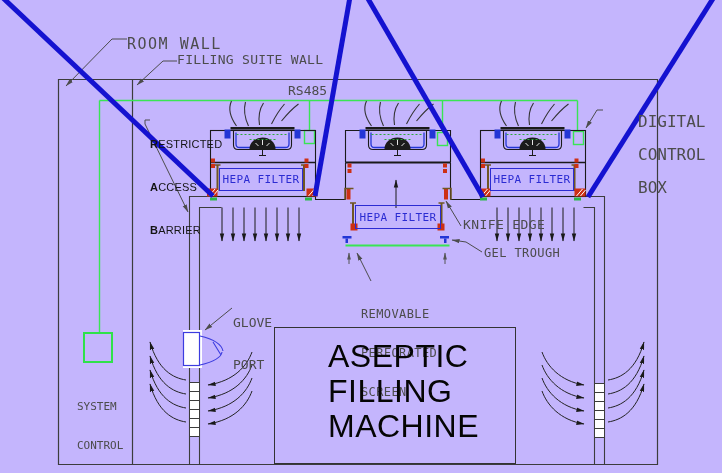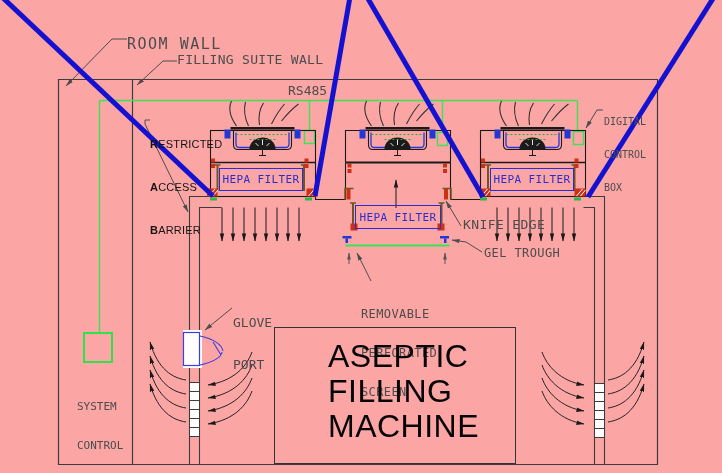--- a/index.html
+++ b/index.html
@@ -1,16 +1,16 @@
 <!DOCTYPE html>
 <html><head>
 <meta charset="utf-8">
 <style>
   html,body{margin:0;padding:0;background:#fff;}
-  #stage{position:relative;width:722px;height:473px;background:#fca5a5;overflow:hidden;
+  #stage{position:relative;width:722px;height:473px;background:#c4b5fd;overflow:hidden;
          font-family:"DejaVu Sans Mono", monospace;}
   #stage svg{position:absolute;left:0;top:0;}
   .lbl{position:absolute;color:#4c4c4c;white-space:pre;line-height:1;}
   .cad{font-family:"DejaVu Sans Mono", monospace;}
   .rab-line{font-family:"Liberation Sans", sans-serif;color:#141414;font-size:11px;
             line-height:11px;font-weight:400;letter-spacing:0.2px;}
   .rab-line::first-letter{font-weight:700;}
   .hepa-box{position:absolute;border:1px solid #2b2bd2;display:flex;align-items:center;
             justify-content:center;color:#2b2bd2;font-size:11px;letter-spacing:0.4px;
             font-family:"DejaVu Sans Mono", monospace;}
@@ -272,21 +272,21 @@
 <div class="lbl cad" style="left:177px;top:53px;font-size:13px;letter-spacing:0.3px;">FILLING SUITE WALL</div>
 
 <div class="lbl cad" style="left:288px;top:84px;font-size:13px;">RS485</div>
 
 <div class="lbl" style="left:150px;top:107px;">
   <div class="rab-line">RESTRICTED</div>
   <div class="rab-line">ACCESS</div>
   <div class="rab-line">BARRIER</div>
 </div>
 
-<div class="lbl cad" style="left:604px;top:94px;font-size:10px;line-height:11px;">
+<div class="lbl cad" style="left:638px;top:94px;font-size:16px;line-height:11px;">
   <div>DIGITAL</div>
   <div>CONTROL</div>
   <div>BOX</div>
 </div>
 
 <div class="hepa-box" style="left:219px;top:168px;width:82px;height:21px;">HEPA FILTER</div>
 <div class="hepa-box" style="left:490px;top:168px;width:82px;height:21px;">HEPA FILTER</div>
 <div class="hepa-box" style="left:355px;top:205px;width:84px;height:22px;">HEPA FILTER</div>
 
 <div class="lbl cad" style="left:463px;top:218px;font-size:13px;letter-spacing:0.4px;">KNIFE EDGE</div>

